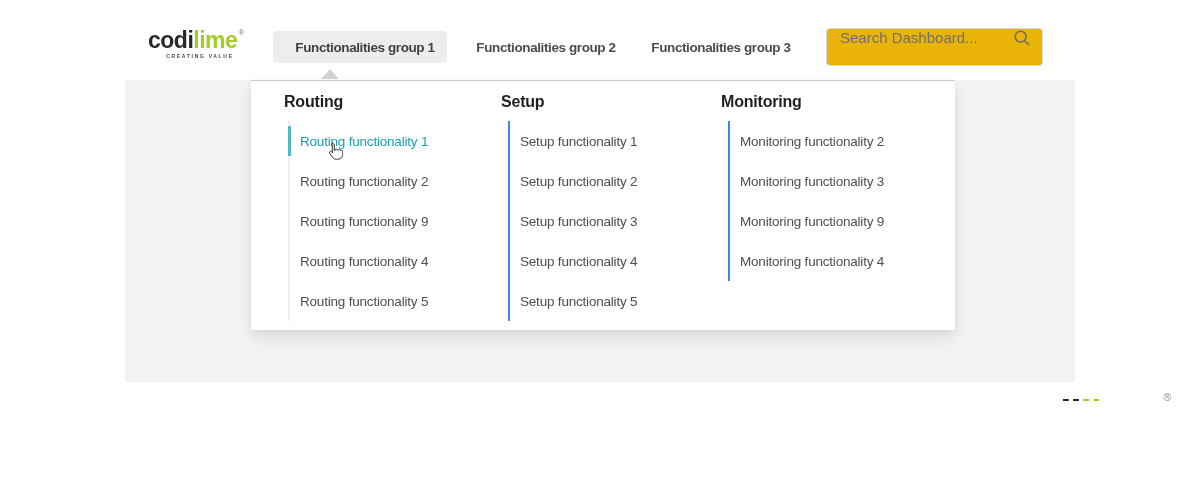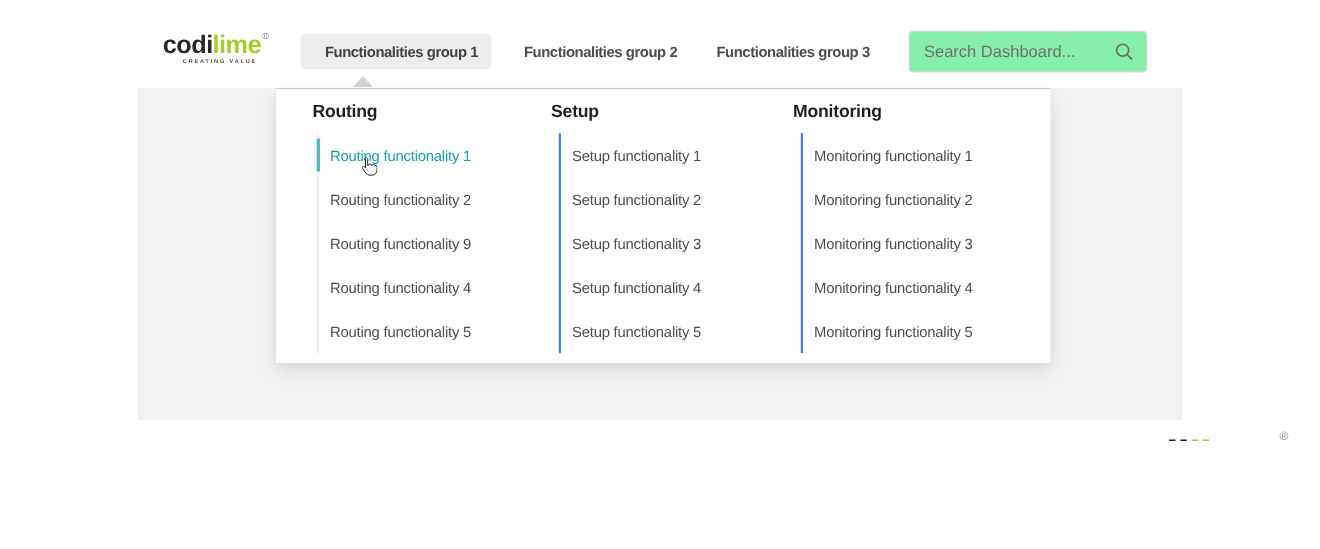--- a/index.html
+++ b/index.html
@@ -21,21 +21,21 @@
   .nav-item {
     position:absolute; top:31px; height:32px; display:flex; align-items:center; justify-content:center;
     font-size:13.5px; font-weight:700; letter-spacing:-0.4px; color:#4d4d4d; cursor:pointer; white-space:nowrap;padding-left:10px;
   }
   .nav-item.active { left:273px; width:164px; background:#ededed; border-radius:4px; color:#424242; }
   .nav-pos-2 { left:456px; width:160px; }
   .nav-pos-3 { left:631px; width:160px; }
 
   .search-box {
     position:absolute; left:826px; top:28px; width:217px; height:38px; box-sizing:border-box;
-    border:1px solid #d8d8d8; border-radius:4px; background:#86efac; display:flex; align-items:center;
+    border:1px solid #d8d8d8; border-radius:4px; background:#eab308; display:flex; align-items:flex-start;
   }
   .search-input {
     border:none; outline:none; flex:1; min-width:0; padding:0 0 0 13px; font-size:15px; color:#444;
     font-family:"Liberation Sans", sans-serif; background:transparent;
   }
   .search-input::placeholder { color:#6f6f6f; opacity:1; }
   .search-icon { width:18px; height:18px; margin-right:11px; flex:0 0 auto; cursor:pointer; }
 
   
   .caret {
@@ -117,25 +117,24 @@
 
     <div class="col-items" style="left:257px">
       <div class="menu-item">Setup functionality 1</div>
       <div class="menu-item">Setup functionality 2</div>
       <div class="menu-item">Setup functionality 3</div>
       <div class="menu-item">Setup functionality 4</div>
       <div class="menu-item">Setup functionality 5</div>
     </div>
 
     <div class="col-items" style="left:477px">
-      <div class="menu-item">Monitoring functionality 1</div>
       <div class="menu-item">Monitoring functionality 2</div>
       <div class="menu-item">Monitoring functionality 3</div>
+      <div class="menu-item">Monitoring functionality 9</div>
       <div class="menu-item">Monitoring functionality 4</div>
-      <div class="menu-item">Monitoring functionality 5</div>
     </div>
 
   </div>
 
   <svg class="hand-cursor" viewBox="0 0 20 21">
     <path d="M7.1 3.1c0-.9.7-1.6 1.6-1.6s1.6.7 1.6 1.6v6.2h.6l.2-.5c.2-.6.8-1 1.4-1 .6 0 1.2.4 1.4 1l.2.5h.5l.1-.3c.2-.5.8-.9 1.3-.9.7 0 1.3.5 1.4 1.2l.1.3c.2-.2.6-.4.9-.4.8 0 1.4.6 1.4 1.4v3.1c0 3-2.4 5.4-5.4 5.4h-1.7c-1.7 0-3.3-.8-4.3-2.2L5.2 12.6c-.4-.6-.3-1.4.2-1.9.6-.5 1.5-.4 2 .2l.7.9V3.1z" fill="#ffffff" stroke="#1a1a1a" stroke-width="1"></path>
   </svg>
 
   <div class="footer-logo">
     <div class="footer-word"><span>codi</span><span class="lime">lime</span><span class="footer-reg">®</span>

